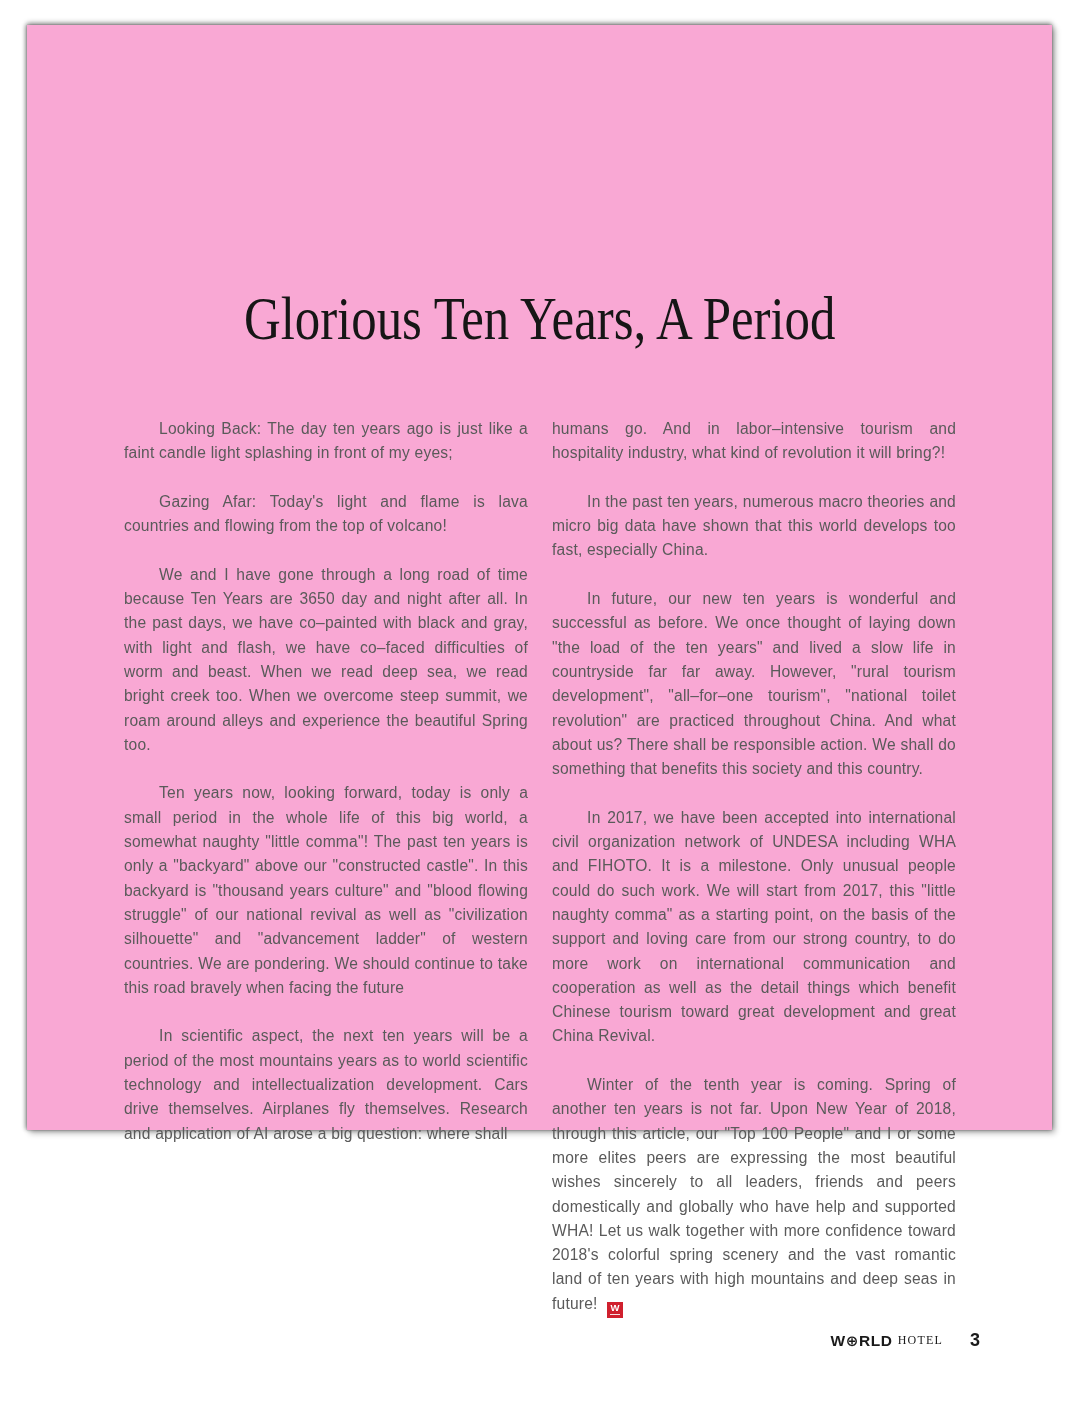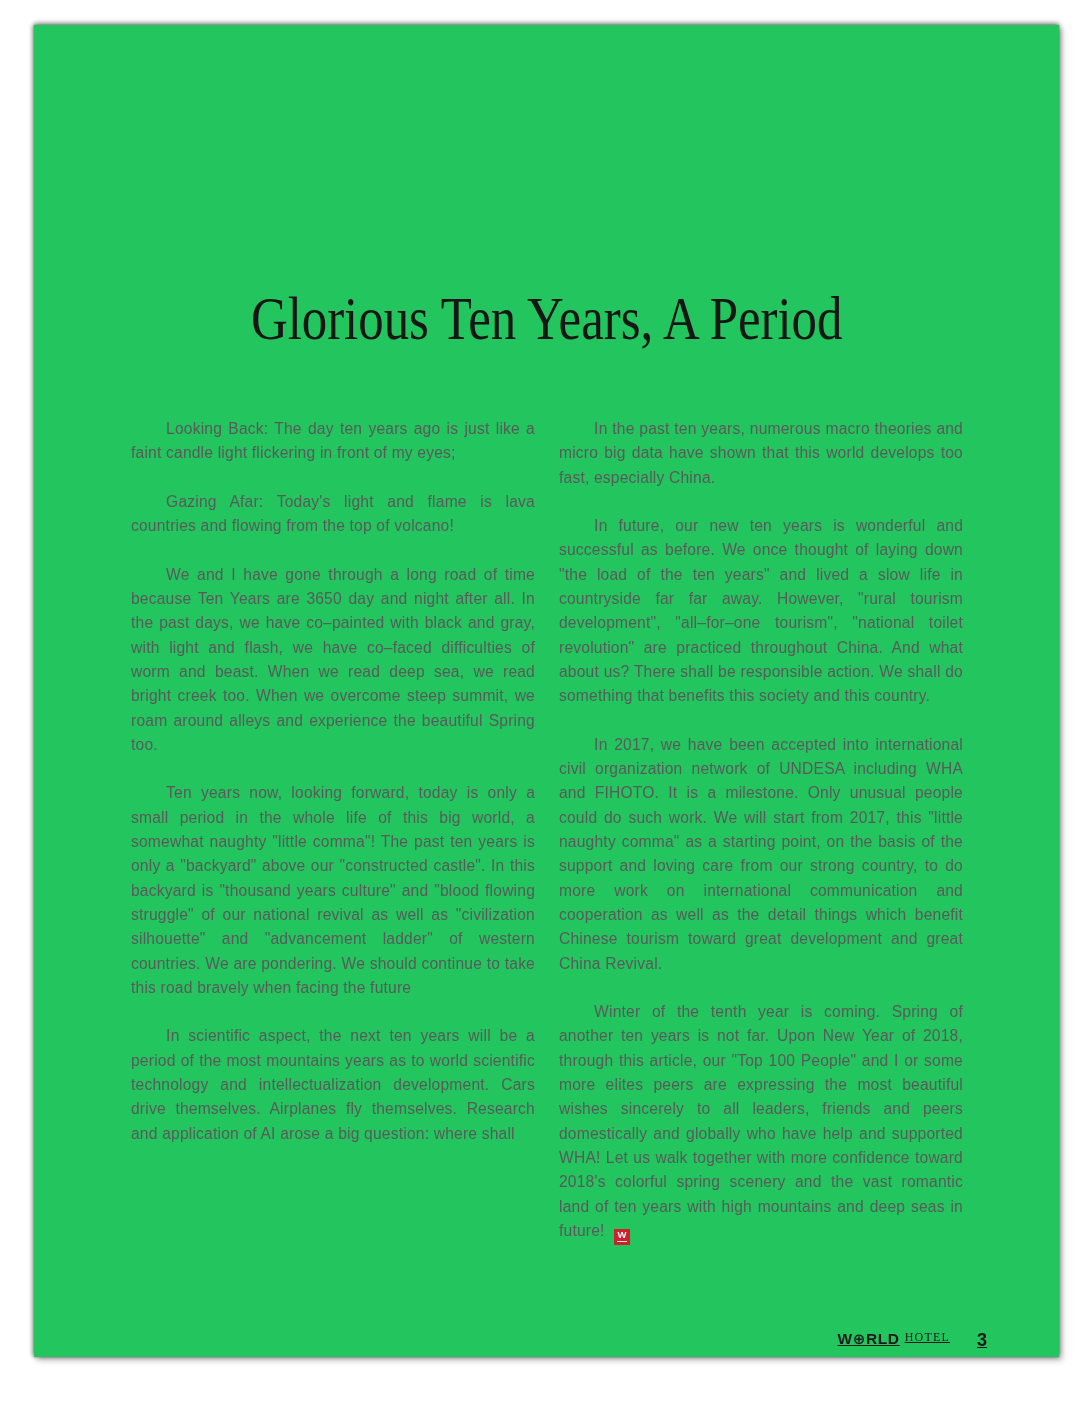--- a/index.html
+++ b/index.html
@@ -6,25 +6,25 @@
     margin: 0;
     padding: 0;
     width: 1080px;
     height: 1414px;
     background: #ffffff;
     font-family: "Liberation Sans", "DejaVu Sans", sans-serif;
     overflow: hidden;
   }
   .page {
     position: absolute;
-    left: 34px;
+    left: 27px;
     top: 25px;
     width: 1025px;
-    height: 1332px;
-    background: #22c55e;
+    height: 1105px;
+    background: #f9a8d4;
     box-shadow: 0 -2px 5px rgba(0,0,0,0.40),
                 -2px 0 4px rgba(0,0,0,0.22),
                 3px 3px 6px rgba(0,0,0,0.30),
                 0 0 1px rgba(0,0,0,0.35);
   }
   .title-wrap {
     position: absolute;
     top: 216px;
     left: 0;
     width: 100%;
@@ -79,23 +79,22 @@
     right: 3px;
     bottom: 2.5px;
     height: 1.5px;
     background: rgba(255,255,255,0.85);
   }
   .footer {
     position: absolute;
     right: 72px;
     top: 1305px;
     display: flex;
-    align-items: flex-start;
+    align-items: center;
     color: #1a1a1a;
-    text-decoration: underline;
   }
   .brand-world {
     font-weight: bold;
     font-size: 15.5px;
     letter-spacing: 0.6px;
   }
   .brand-globe {
     font-family: "DejaVu Sans", sans-serif;
     font-weight: bold;
     font-size: 15px;
@@ -116,28 +115,29 @@
 </head>
 <body>
 
 <div class="page">
 
   <div class="title-wrap">
     <h1 class="article-title">Glorious Ten Years, A Period</h1>
   </div>
 
   <div class="column column-left">
-    <p>Looking Back: The day ten years ago is just like a faint candle light flickering in front of my eyes;</p>
+    <p>Looking Back: The day ten years ago is just like a faint candle light splashing in front of my eyes;</p>
     <p>Gazing Afar: Today's light and flame is lava countries and flowing from the top of volcano!</p>
     <p>We and I have gone through a long road of time because Ten Years are 3650 day and night after all. In the past days, we have co–painted with black and gray, with light and flash, we have co–faced difficulties of worm and beast. When we read deep sea, we read bright creek too. When we overcome steep summit, we roam around alleys and experience the beautiful Spring too.</p>
     <p>Ten years now, looking forward, today is only a small period in the whole life of this big world, a somewhat naughty "little comma"! The past ten years is only a "backyard" above our "constructed castle". In this backyard is "thousand years culture" and "blood flowing struggle" of our national revival as well as "civilization silhouette" and "advancement ladder" of western countries. We are pondering. We should continue to take this road bravely when facing the future</p>
     <p>In scientific aspect, the next ten years will be a period of the most mountains years as to world scientific technology and intellectualization development. Cars drive themselves. Airplanes fly themselves. Research and application of AI arose a big question: where shall</p>
   </div>
 
   <div class="column column-right">
+    <p class="no-indent">humans go. And in labor–intensive tourism and hospitality industry, what kind of revolution it will bring?!</p>
     <p>In the past ten years, numerous macro theories and micro big data have shown that this world develops too fast, especially China.</p>
     <p>In future, our new ten years is wonderful and successful as before. We once thought of laying down "the load of the ten years" and lived a slow life in countryside far far away. However, "rural tourism development", "all–for–one tourism", "national toilet revolution" are practiced throughout China. And what about us? There shall be responsible action. We shall do something that benefits this society and this country.</p>
     <p>In 2017, we have been accepted into international civil organization network of UNDESA including WHA and FIHOTO. It is a milestone. Only unusual people could do such work. We will start from 2017, this "little naughty comma" as a starting point, on the basis of the support and loving care from our strong country, to do more work on international communication and cooperation as well as the detail things which benefit Chinese tourism toward great development and great China Revival.</p>
     <p>
       <span>Winter of the tenth year is coming. Spring of another ten years is not far. Upon New Year of 2018, through this article, our "Top 100 People" and I or some more elites peers are expressing the most beautiful wishes sincerely to all leaders, friends and peers domestically and globally who have help and supported WHA! Let us walk together with more confidence toward 2018's colorful spring scenery and the vast romantic land of ten years with high mountains and deep seas in future!</span>
       <span class="end-marker">
         <span>W</span>
         <span class="marker-bar"></span>
       </span>
     </p>

